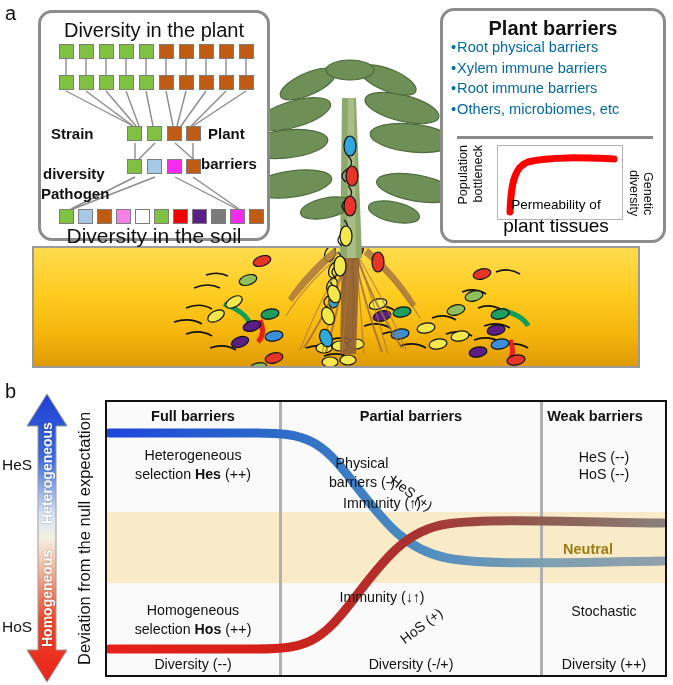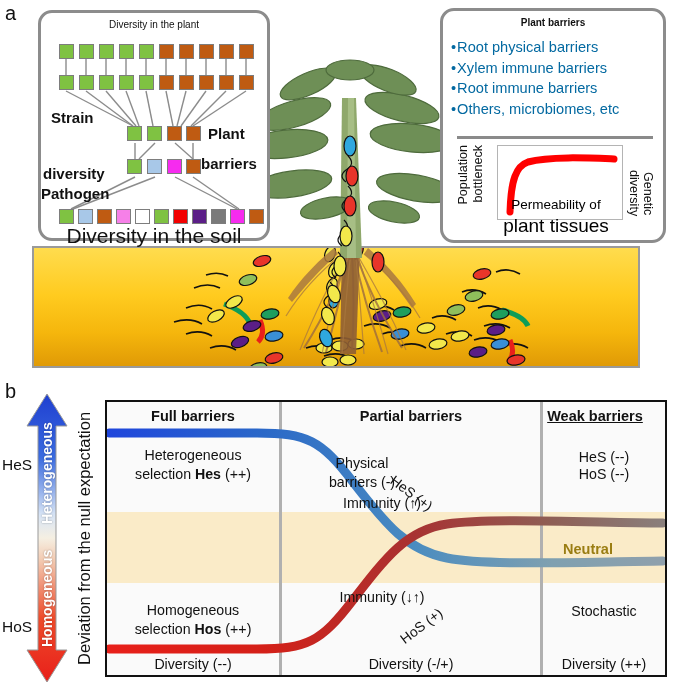--- a/index.html
+++ b/index.html
@@ -14,21 +14,21 @@
 
   .soil-band{position:absolute;left:32px;top:246px;width:608px;height:122px;
     background:linear-gradient(180deg,#FFDC4E 0%,#FFCB1F 40%,#F5B60C 72%,#E09A06 100%);
     border:2px solid #9a9a9a;box-sizing:border-box;overflow:hidden;}
 
   .box-left{position:absolute;left:38px;top:10px;width:232px;height:231px;
     background:#fff;border:3px solid #8c8c8c;border-radius:14px;box-sizing:border-box;}
   .box-right{position:absolute;left:440px;top:8px;width:226px;height:235px;
     background:#fff;border:3px solid #8c8c8c;border-radius:14px;box-sizing:border-box;}
 
-  .box-title{position:absolute;width:100%;text-align:center;font-size:10px;color:#111;}
+  .box-title{position:absolute;width:100%;text-align:center;font-size:20px;color:#111;}
   .bl-title{top:6px;}
   .br-title{top:6px;font-weight:bold;}
 
   .sq{position:absolute;width:15px;height:15px;border:1.4px solid #7d7d7d;box-sizing:border-box;}
 
   .lbl{position:absolute;font-size:15px;font-weight:bold;color:#111;line-height:17px;}
   .lbl-norm{position:absolute;font-size:15px;color:#111;}
 
   .bullets{position:absolute;left:8px;top:26px;width:212px;}
   .bullets div{font-size:14.6px;color:#0369a1;line-height:20.5px;white-space:nowrap;}
@@ -274,21 +274,21 @@
         <div class="sq" style="left:75px;top:196px;background:#F680E8;"></div>
         <div class="sq" style="left:94px;top:196px;background:#FFFFFF;"></div>
         <div class="sq" style="left:113px;top:196px;background:#7FC242;"></div>
         <div class="sq" style="left:132px;top:196px;background:#F20000;"></div>
         <div class="sq" style="left:151px;top:196px;background:#5B1E87;"></div>
         <div class="sq" style="left:170px;top:196px;background:#7A7A7A;"></div>
         <div class="sq" style="left:189px;top:196px;background:#F62BEF;"></div>
         <div class="sq" style="left:208px;top:196px;background:#BF5B12;"></div>
       </div>
 
-      <div class="lbl" style="left:10px;top:96px;">Strain</div>
+      <div class="lbl" style="left:10px;top:112px;">Strain</div>
       <div class="lbl" style="left:2px;top:152px;">diversity</div>
       <div class="lbl" style="left:167px;top:112px;">Plant</div>
       <div class="lbl" style="left:160px;top:142px;">barriers</div>
       <div class="lbl" style="left:0;top:172px;width:226px;text-align:left;">Pathogen</div>
       <div class="lbl-norm" style="left:0;top:211px;width:226px;text-align:center;font-size:21px;">Diversity in the soil</div>
     </div>
 
     <div class="box-right">
       <div class="box-title br-title">Plant barriers</div>
 
@@ -366,21 +366,21 @@
             <stop offset="80%" stop-color="#8E5F55"></stop>
             <stop offset="100%" stop-color="#8A7F7C"></stop>
           </linearGradient>
         </defs>
         <path d="M2,31 L150,31 C200,31 214,38 246,80 C280,124 300,148 340,156 C380,164 470,160 556,159" stroke="url(#hesGrad)" stroke-width="9" fill="none" stroke-linecap="round"></path>
         <path d="M2,247 L150,247 C200,247 214,240 246,198 C280,154 300,128 340,122 C380,116 470,120 556,121" stroke="url(#hosGrad)" stroke-width="9" fill="none" stroke-linecap="round"></path>
       </svg>
 
       <div class="col-title" style="left:0;width:172px;">Full barriers</div>
       <div class="col-title" style="left:175px;width:258px;">Partial barriers</div>
-      <div class="col-title" style="left:436px;width:104px;text-decoration:underline;">Weak barriers</div>
+      <div class="col-title" style="left:436px;width:104px;">Weak barriers</div>
 
       <div class="cell-txt" style="left:0;top:44px;width:172px;">
         <span>Heterogeneous</span><br>
         <span>selection </span><b>Hes</b><span> (++)</span>
       </div>
       <div class="cell-txt" style="left:0;top:199px;width:172px;">
         <span>Homogeneous</span><br>
         <span>selection </span><b>Hos</b><span> (++)</span>
       </div>
       <div class="cell-txt" style="left:0;top:253px;width:172px;">Diversity (--)</div>

